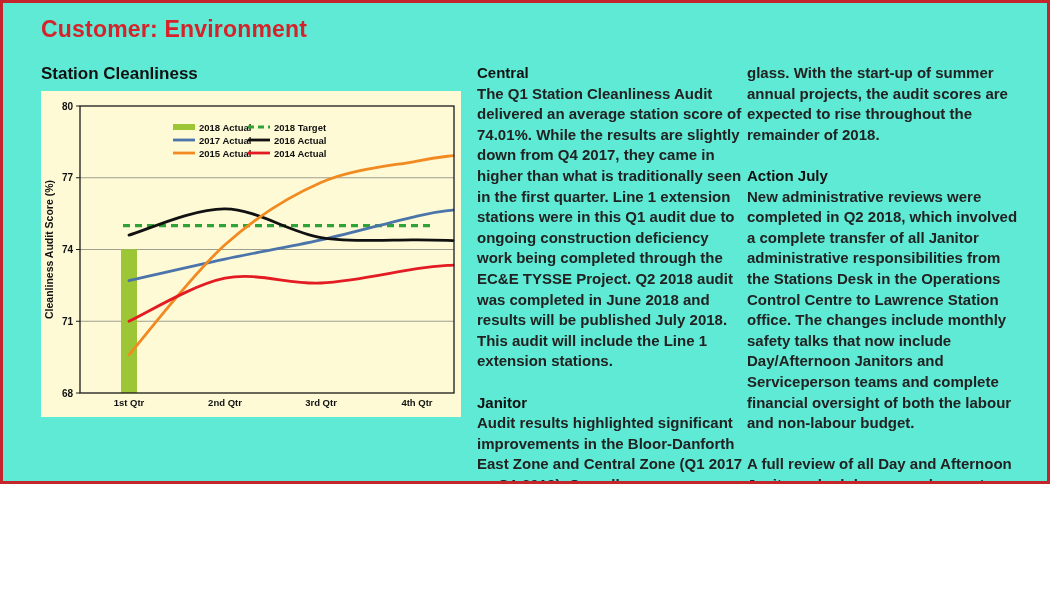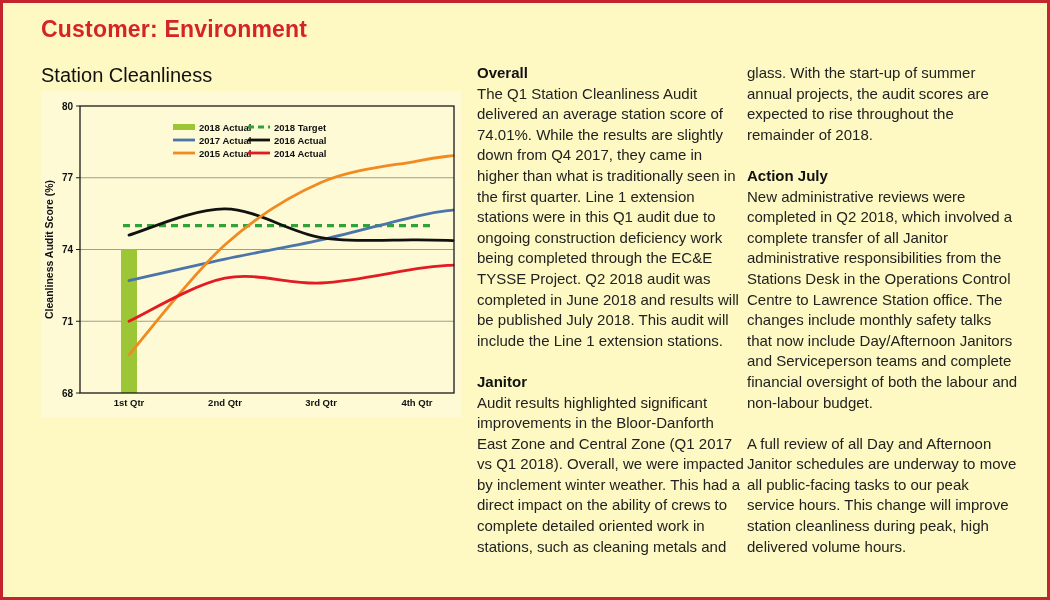--- a/index.html
+++ b/index.html
@@ -1,40 +1,40 @@
 <!DOCTYPE html>
 <html><head>
 <meta charset="utf-8">
 <style>
   html,body { margin:0; padding:0; background:#ffffff; }
   .page {
-    position:relative; width:1050px; height:600px; box-sizing:border-box;
-    background:#fef9c3; border:3px solid #c4242c; overflow:hidden;
+    position:relative; width:1050px; height:484px; box-sizing:border-box;
+    background:#5eead4; border:3px solid #c4242c; overflow:hidden;
     font-family:"Liberation Sans", sans-serif;
   }
   .page-title {
     position:absolute; left:38px; top:13px; margin:0;
     font-size:23px; font-weight:bold; color:#d5232b; letter-spacing:0.2px;
   }
   .chart-heading {
     position:absolute; left:38px; top:61px; margin:0;
-    font-size:20px; font-weight:normal; color:#111111;
+    font-size:17px; font-weight:bold; color:#111111;
   }
   .chart-panel {
     position:absolute; left:38px; top:88px; width:420px; height:326px;
     background:#fdfad5;
   }
   .chart-panel svg { display:block; }
   .col {
     position:absolute; top:60px; font-size:15px; line-height:20.6px; color:#222222;
   }
   .col-mid { left:474px; width:268px; }
   .col-right { left:744px; width:272px; }
   .col h3 { margin:0; font-size:15px; font-weight:bold; color:#111111; }
-  .col p { margin:0 0 20.6px 0; }
+  .col p { margin:0 0 20.6px 0;font-weight:bold; }
 </style>
 </head>
 <body>
 
 <div class="page">
 
   <h1 class="page-title">Customer: Environment</h1>
 
   <h2 class="chart-heading">Station Cleanliness</h2>
 
@@ -74,21 +74,21 @@
         <line x1="207" x2="229" y1="49" y2="49" stroke="#111111" stroke-width="2.8"></line>
         <text x="233" y="52.5" font-size="9.5" font-weight="bold" fill="#111111">2016 Actual</text>
         <line x1="132" x2="154" y1="62" y2="62" stroke="#f18a21" stroke-width="2.8"></line>
         <text x="158" y="65.5" font-size="9.5" font-weight="bold" fill="#111111">2015 Actual</text>
         <line x1="207" x2="229" y1="62" y2="62" stroke="#e31b23" stroke-width="2.8"></line>
         <text x="233" y="65.5" font-size="9.5" font-weight="bold" fill="#111111">2014 Actual</text>
       </svg>
   </div>
 
   <div class="col col-mid">
-    <h3>Overall</h3>
+    <h3>Central</h3>
     <p>The Q1 Station Cleanliness Audit delivered an average station score of 74.01%. While the results are slightly down from Q4 2017, they came in higher than what is traditionally seen in the first quarter. Line 1 extension stations were in this Q1 audit due to ongoing construction deficiency work being completed through the EC&amp;E TYSSE Project. Q2 2018 audit was completed in June 2018 and results will be published July 2018. This audit will include the Line 1 extension stations.</p>
     <h3>Janitor</h3>
     <p>Audit results highlighted significant improvements in the Bloor-Danforth East Zone and Central Zone (Q1 2017 vs Q1 2018). Overall, we were impacted by inclement winter weather. This had a direct impact on the ability of crews to complete detailed oriented work in stations, such as cleaning metals and</p>
   </div>
 
   <div class="col col-right">
     <p>glass. With the start-up of summer annual projects, the audit scores are expected to rise throughout the remainder of 2018.</p>
     <h3>Action July</h3>
     <p>New administrative reviews were completed in Q2 2018, which involved a complete transfer of all Janitor administrative responsibilities from the Stations Desk in the Operations Control Centre to Lawrence Station office. The changes include monthly safety talks that now include Day/Afternoon Janitors and Serviceperson teams and complete financial oversight of both the labour and non-labour budget.</p>
     <p>A full review of all Day and Afternoon Janitor schedules are underway to move all public-facing tasks to our peak service hours. This change will improve station cleanliness during peak, high delivered volume hours.</p>

